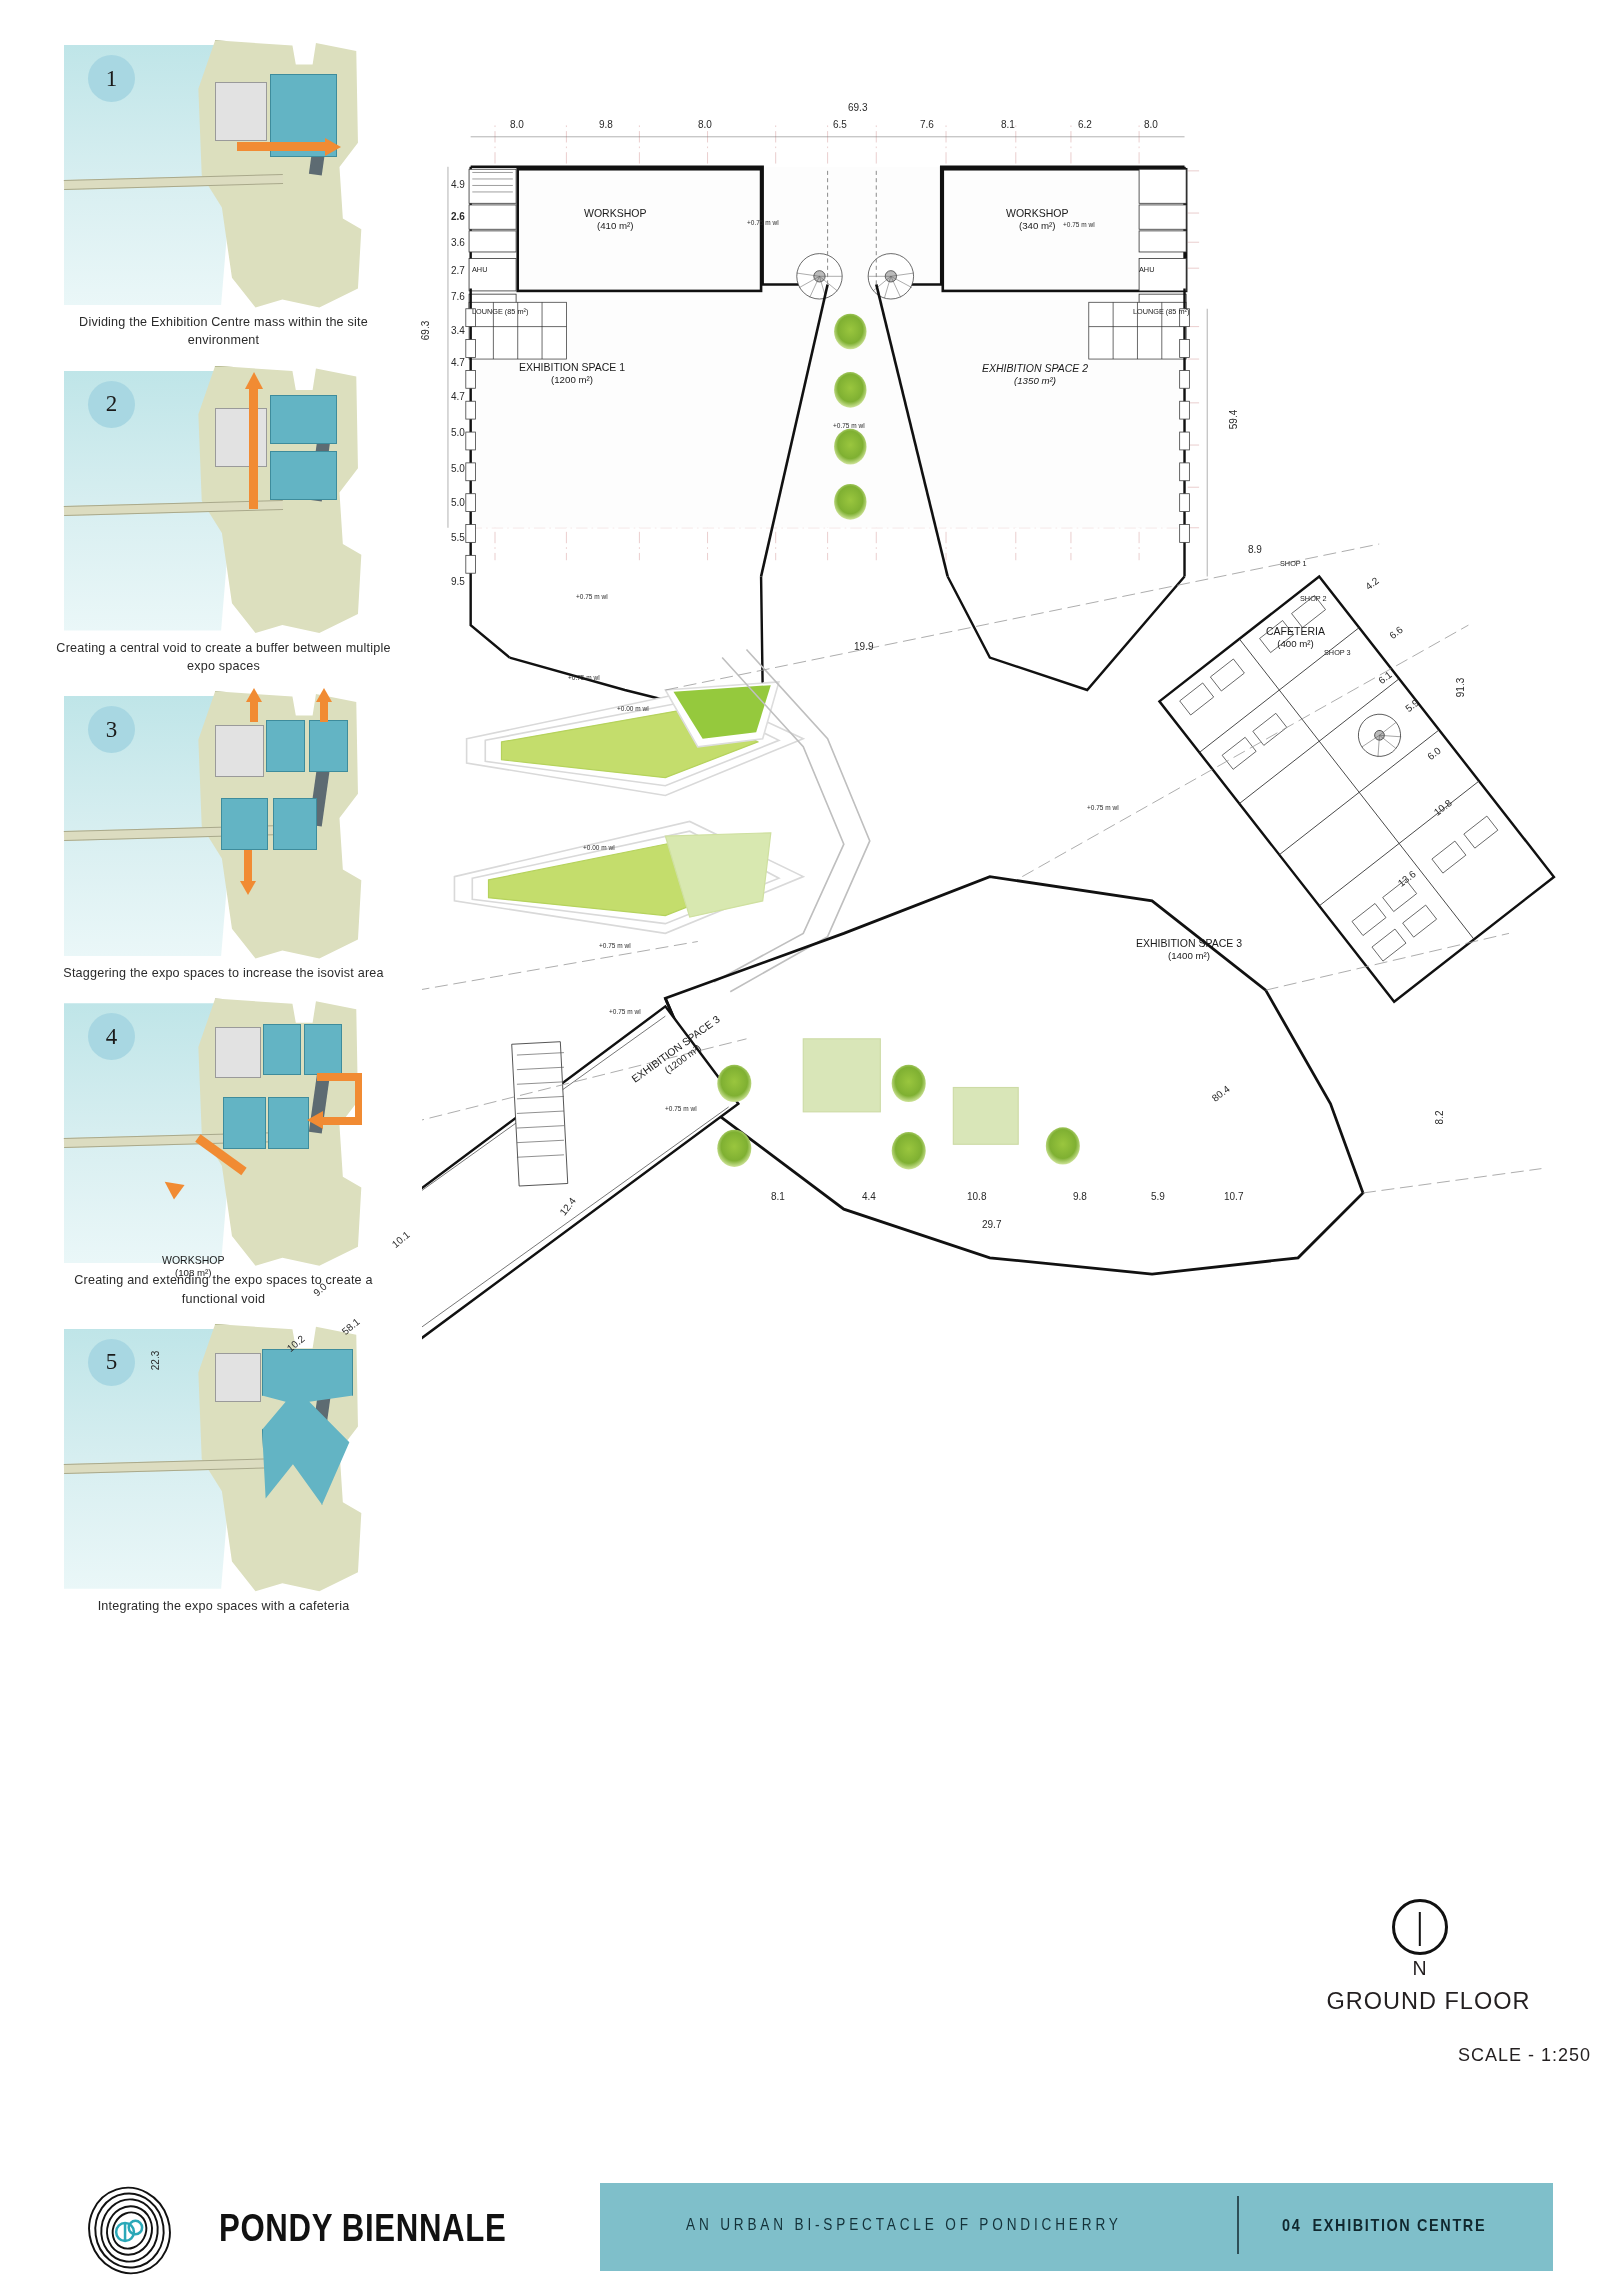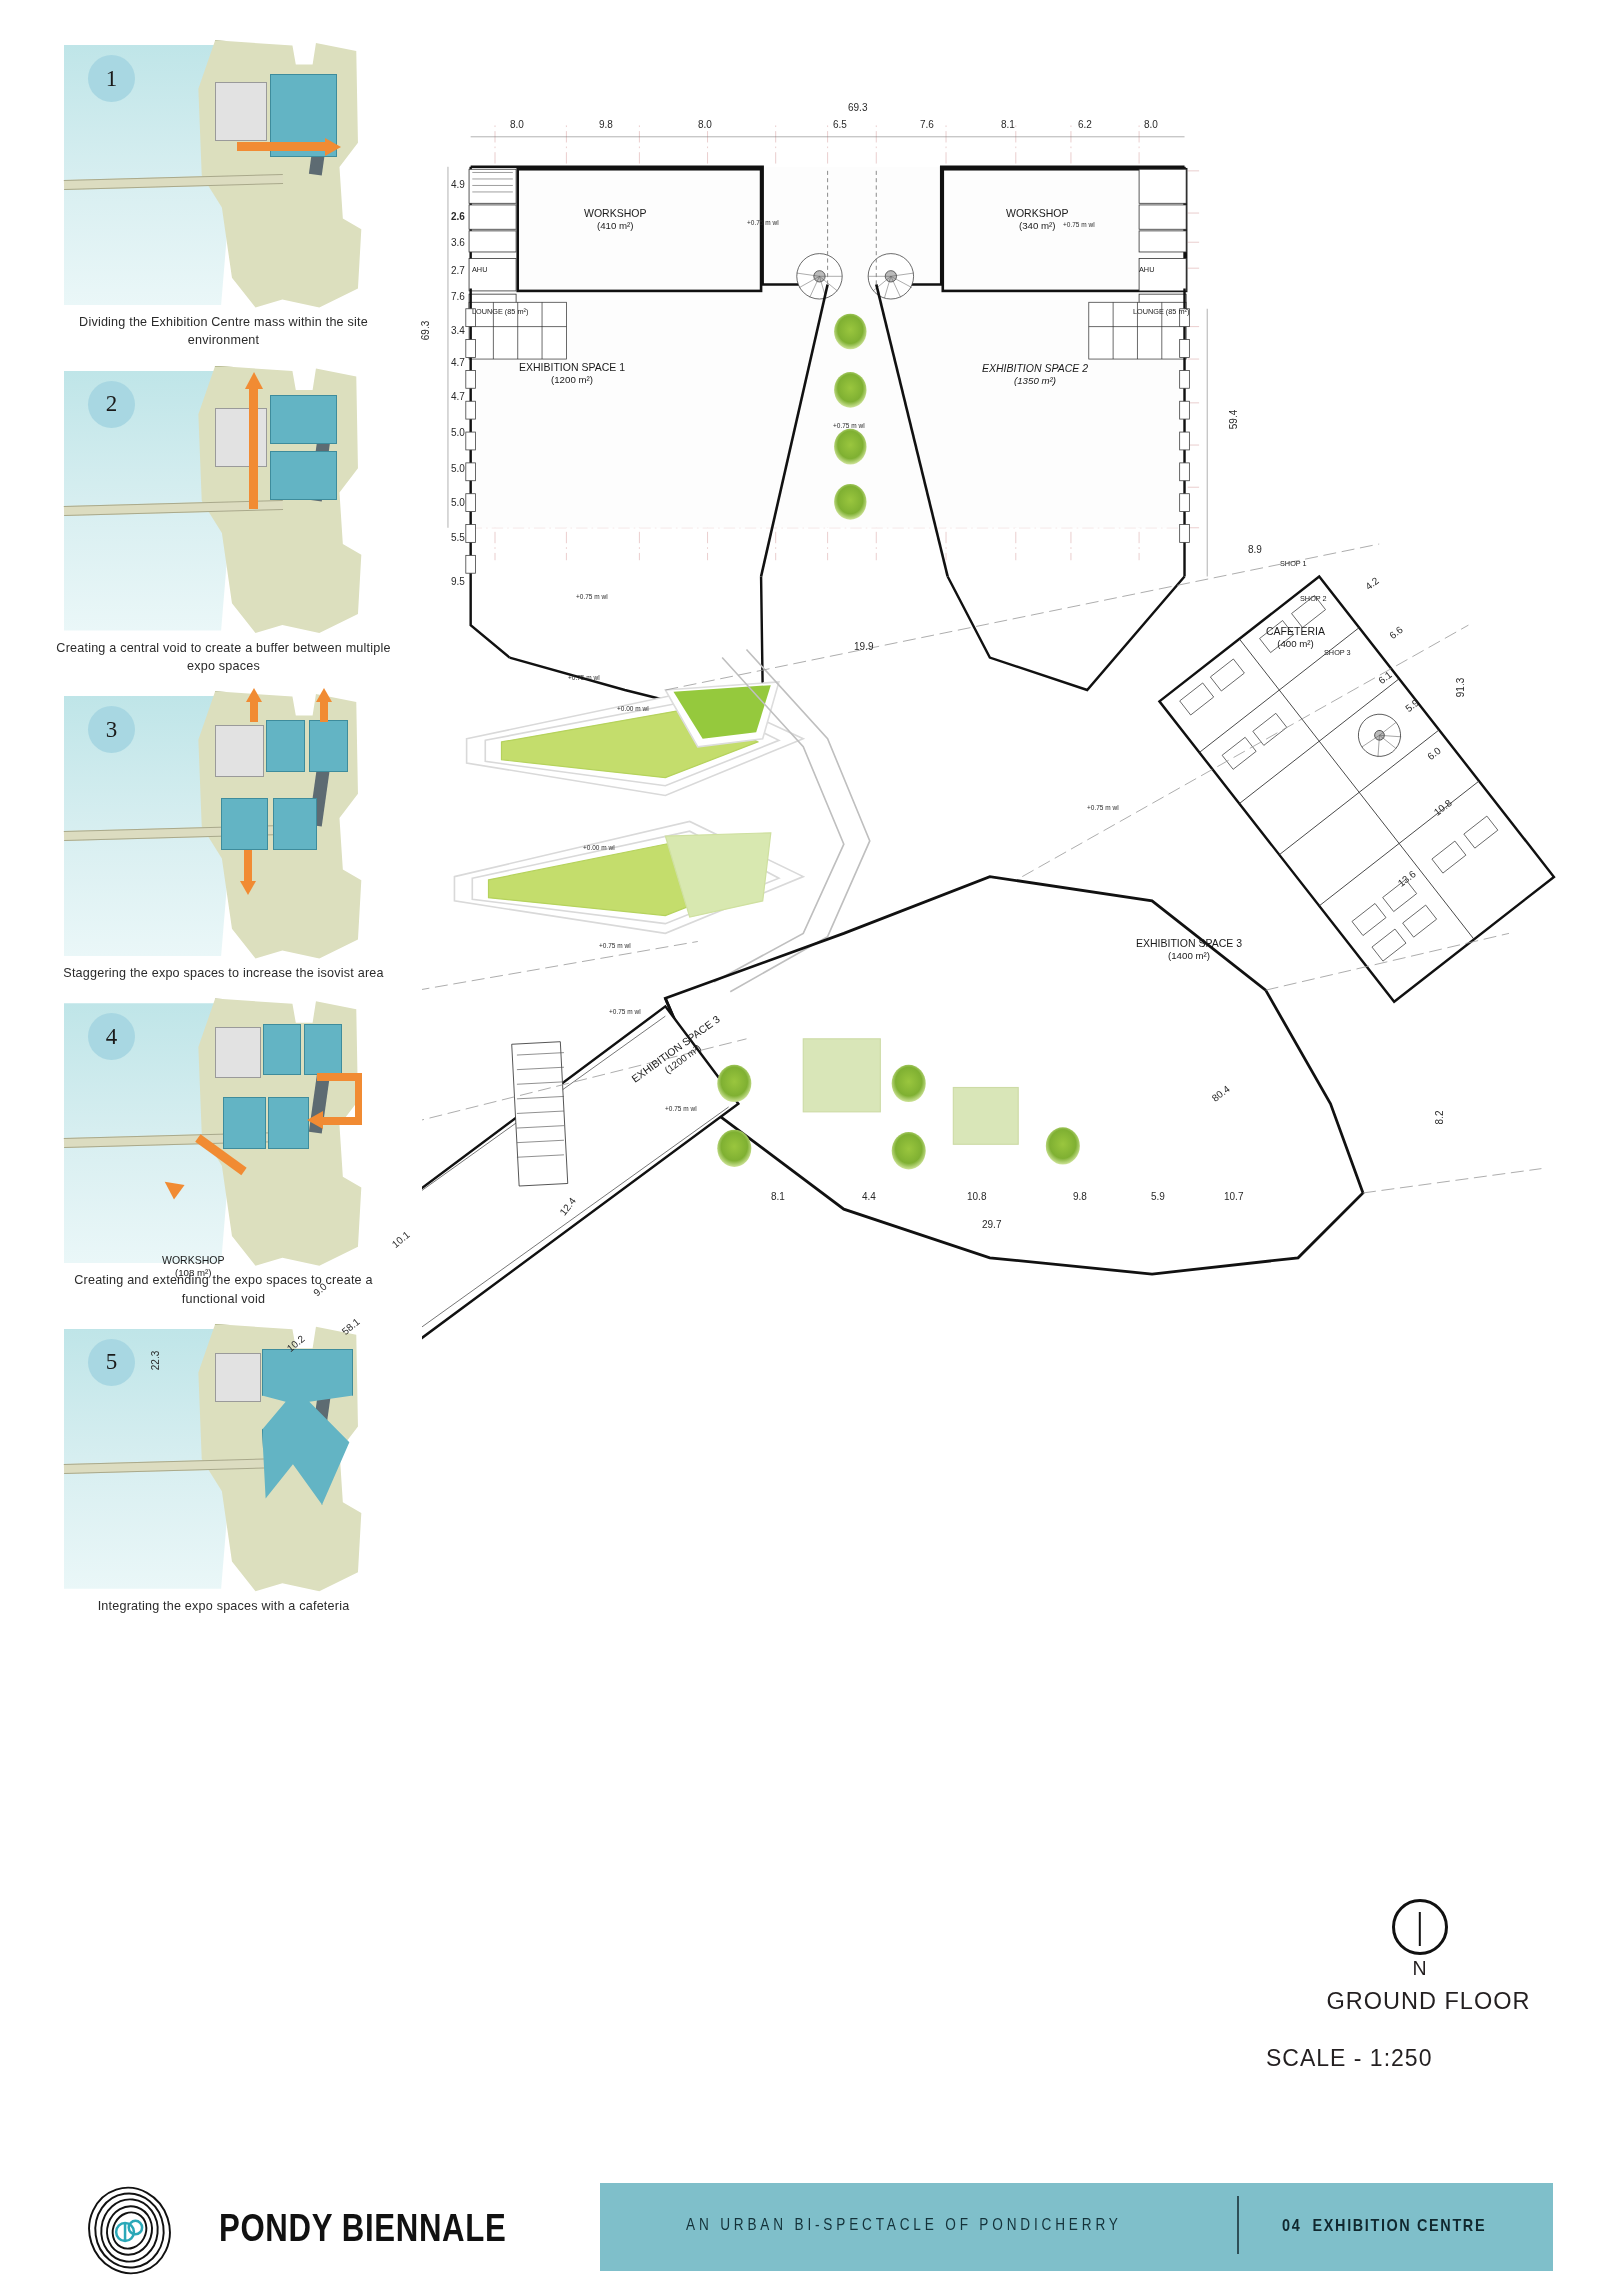--- a/index.html
+++ b/index.html
@@ -59,21 +59,21 @@
     position:absolute;font-size:10px;color:#2a2a2a;
     font-family:"Liberation Sans",sans-serif;white-space:nowrap;
   }
 
   
   .northwrap{position:absolute;left:1371px;top:1899px;width:97px;text-align:center;}
   .ncircle{width:50px;height:50px;border:3.2px solid #111;border-radius:50%;margin:0 auto;position:relative;}
   .ncircle:after{content:"";position:absolute;left:50%;top:9.7px;width:2.4px;height:34px;background:#111;transform:translateX(-50%);}
   .nlbl{font-size:19.5px;margin-top:1.6px;font-family:"Liberation Sans",sans-serif;}
   .gftitle{position:absolute;left:1266px;top:1988px;width:325px;text-align:center;font-size:23.5px;letter-spacing:1px;}
-  .gfscale{position:absolute;left:1266px;top:2045px;width:325px;text-align:left;font-size:23px;letter-spacing:1px;}
+  .gfscale{position:absolute;left:1266px;top:2045px;width:325px;text-align:right;font-size:18px;letter-spacing:1px;}
 
   .descr{
     position:absolute;left:755px;top:1990px;width:450px;
     font-size:12.6px;line-height:1.55;text-align:justify;color:#242424;
   }
 
   
   .footer{position:absolute;left:0;bottom:0;width:1623px;height:138px;background:#fff;}
   .footbar{position:absolute;left:600px;top:26px;width:953px;height:88px;background:#7fbfca;}
   .logo{position:absolute;left:85px;top:29px;width:89px;height:89px;}

